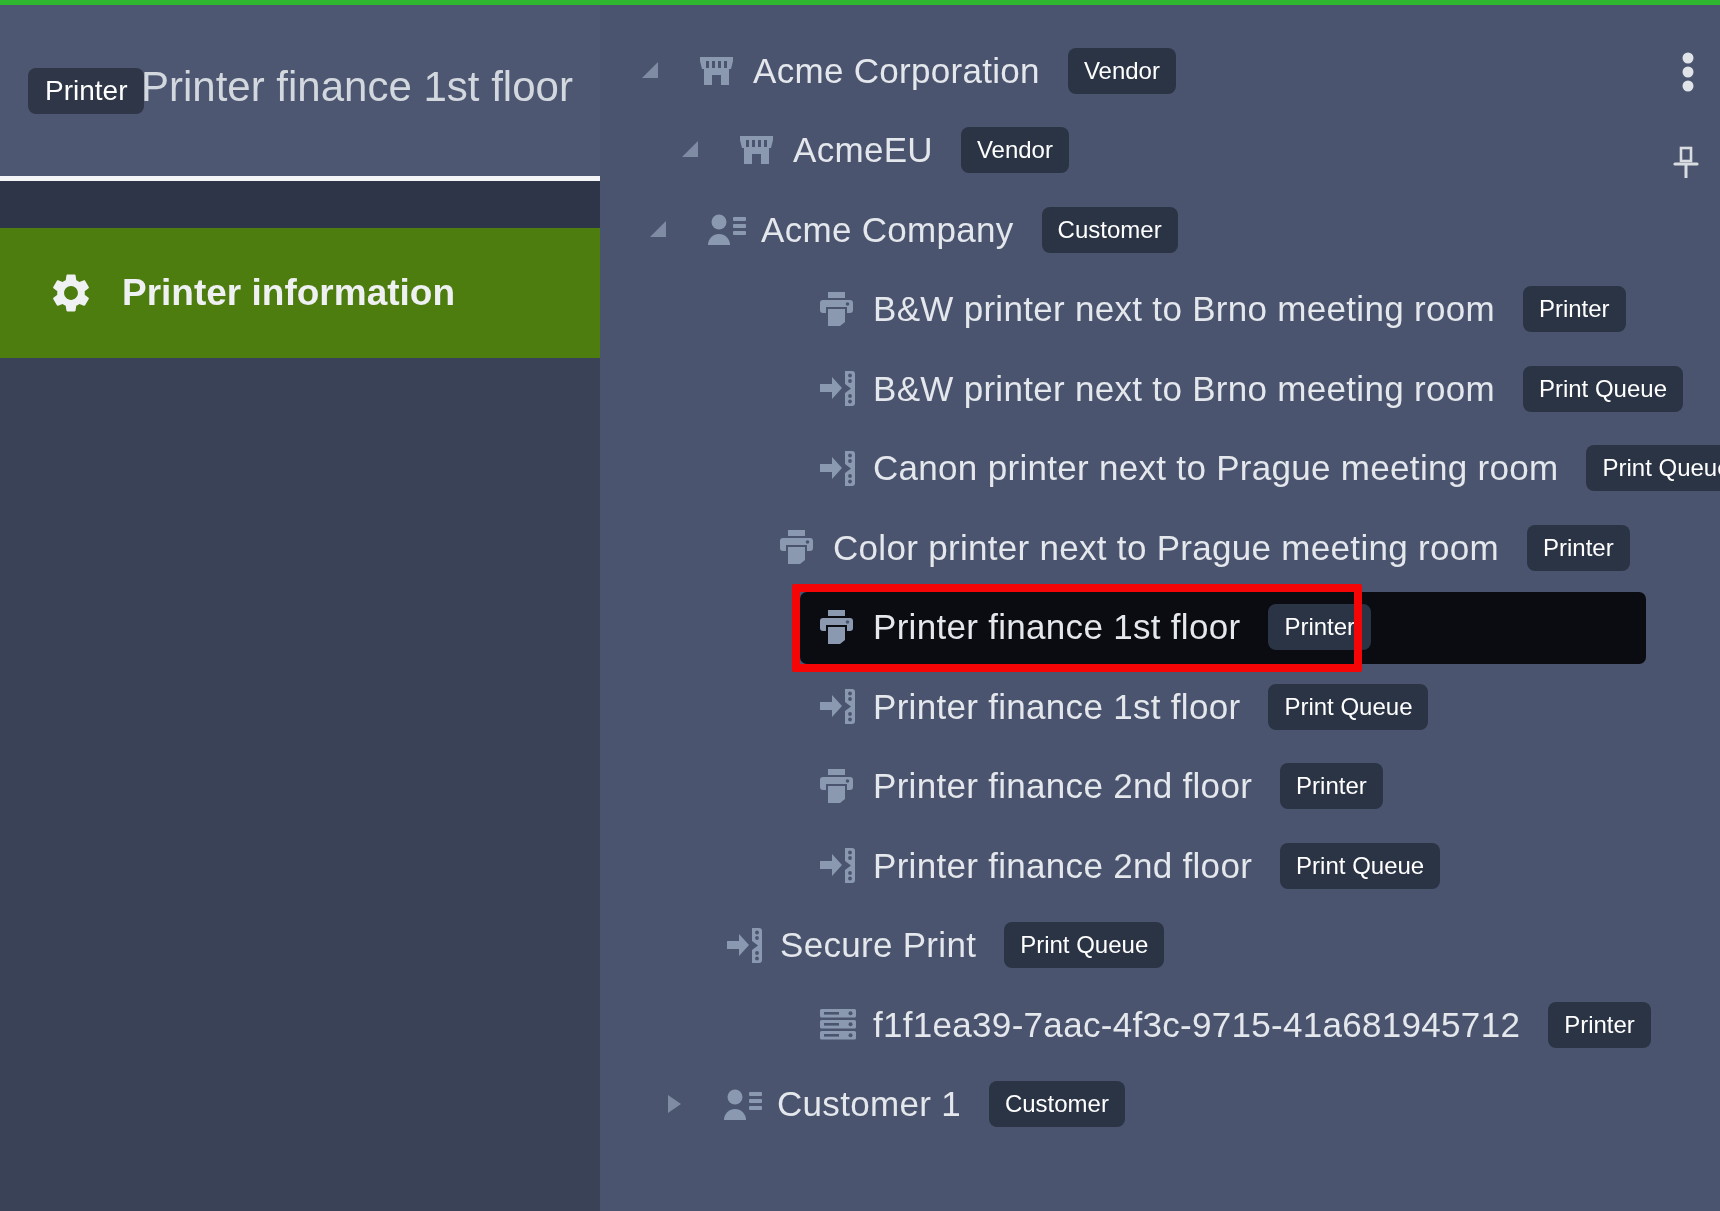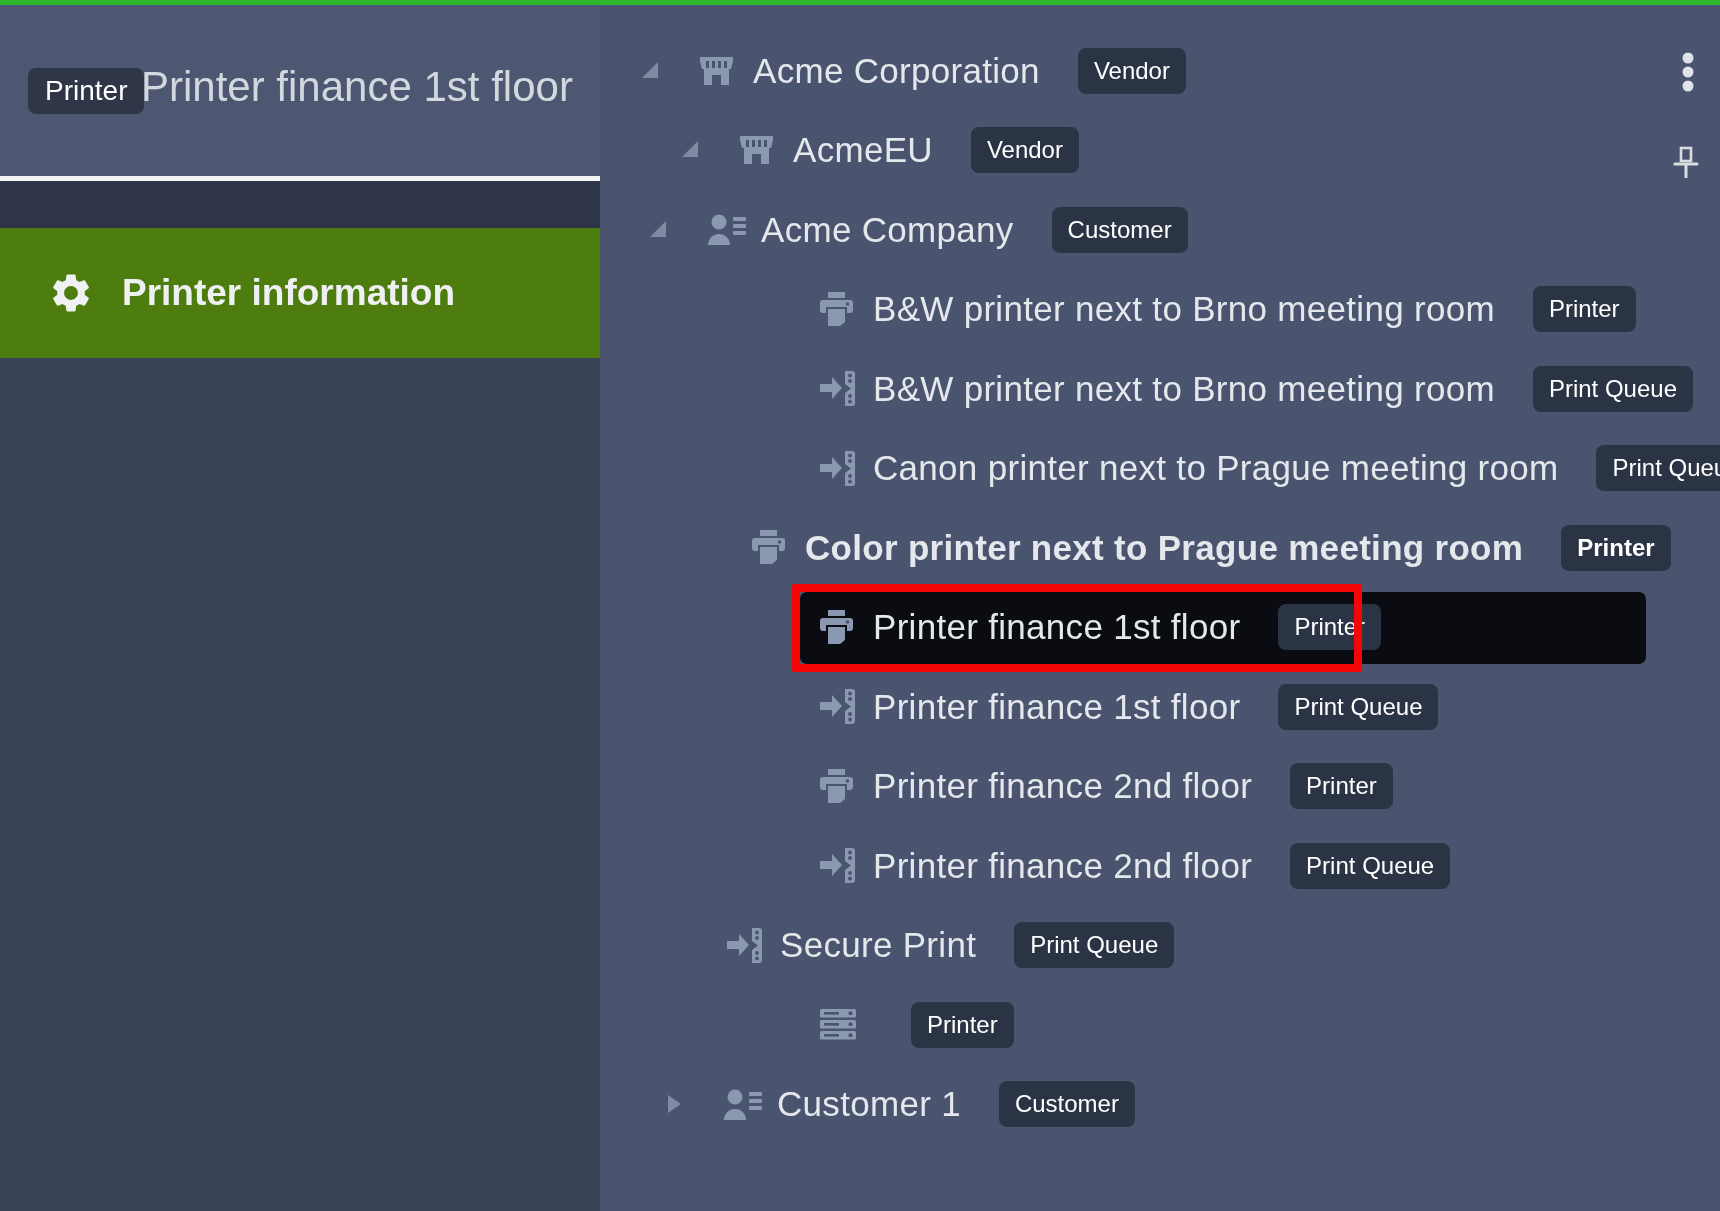--- a/index.html
+++ b/index.html
@@ -27,21 +27,21 @@
   
   .right-panel { position:absolute; left:600px; top:5px; width:1120px; height:1206px; background:#4a546e; }
   .tree { position:absolute; left:0; top:0; width:100%; height:100%; padding-top:26px; }
   .tree-row { position:relative; height:79.5px; display:flex; align-items:center; white-space:nowrap; }
   .tree-row.selected::before { content:""; position:absolute; left:200px; top:4px; width:846px; height:72px;
                  background:#0a0c11; border-radius:7px; }
   .arrow-box { width:20px; height:22px; margin-right:38px; flex-shrink:0; position:relative; z-index:1; }
   .icon-box { width:42px; height:36px; margin-right:13px; flex-shrink:0; position:relative; z-index:1;
               display:flex; align-items:center; }
   .node-label { font-size:35px; color:#e4e7ec; position:relative; z-index:1; letter-spacing:0.3px; }
-  .node-badge { margin-left:38px; background:#2b3445; border-radius:8px; color:#ffffff;
+  .node-badge { margin-left:28px; background:#2b3445; border-radius:8px; color:#ffffff;
                 font-size:24px; padding:9px 16px; position:relative; z-index:1; }
 
   
   .annotation-box { position:absolute; left:192px; top:579px; width:570px; height:88px;
                     border:8px solid #f50505; border-radius:2px; z-index:10; pointer-events:none; }
 
   
   .kebab { position:absolute; left:1076px; top:46px; width:24px; height:48px; cursor:pointer; }
   .pin { position:absolute; left:1068px; top:140px; width:36px; height:42px; cursor:pointer; }
 
@@ -164,21 +164,21 @@
       <path d="M27 0 H34 Q37 0 37 3 V32 Q37 35 34 35 H27 V22 L33 17.5 L27 13 Z" fill="#8b99b0"></path>
       <circle cx="32" cy="4.5" r="1.9" fill="#4a546e"></circle>
             <circle cx="32" cy="10" r="1.9" fill="#4a546e"></circle>
       <circle cx="32" cy="25" r="1.9" fill="#4a546e"></circle>
             <circle cx="32" cy="30.5" r="1.9" fill="#4a546e"></circle>
           </svg>
         </span>
     <span class="node-label">Canon printer next to Prague meeting room</span>
     <span class="node-badge">Print Queue</span>
   </div>
-      <div class="tree-row" style="padding-left: 92px; font-weight: bold;">
+      <div class="tree-row" style="padding-left: 120px;">
     <span class="arrow-box"></span>
     <span class="icon-box">
           <svg width="37" height="35" viewBox="0 0 37 35">
       <rect x="10" y="0" width="17" height="6" fill="#8b99b0"></rect>
       <path d="M5 8 a3 3 0 0 0 -3 3 v7 a3 3 0 0 0 3 3 h3 v-6 h21 v6 h3 a3 3 0 0 0 3 -3 v-7 a3 3 0 0 0 -3 -3 z" fill="#8b99b0"></path>
       <path d="M10 17 h17 v13 l-5 4 h-12 z" fill="#8b99b0"></path>
       <circle cx="29.5" cy="12" r="1.8" fill="#4a546e"></circle>
           </svg>
         </span>
     <span class="node-label">Color printer next to Prague meeting room</span>
@@ -263,20 +263,21 @@
       <rect x="2" y="11" width="36" height="8.5" rx="1.5" fill="#8b99b0"></rect>
       <rect x="2" y="22" width="36" height="8.5" rx="1.5" fill="#8b99b0"></rect>
       <rect x="6" y="3" width="15" height="2.6" fill="#4a546e"></rect>
             <circle cx="32.5" cy="4.3" r="2" fill="#4a546e"></circle>
       <rect x="6" y="14" width="15" height="2.6" fill="#4a546e"></rect>
             <circle cx="32.5" cy="15.3" r="2" fill="#4a546e"></circle>
       <rect x="6" y="25" width="15" height="2.6" fill="#4a546e"></rect>
             <circle cx="32.5" cy="26.3" r="2" fill="#4a546e"></circle>
           </svg>
         </span>
+    <span class="node-label">f1f1ea39-7aac-4f3c-9715-41a681945712</span>
     <span class="node-badge">Printer</span>
   </div>
       <div class="tree-row" style="padding-left: 64px;">
     <span class="arrow-box">
           <svg width="20" height="22" viewBox="0 0 20 22">
             <path d="M4 2 L17 11 L4 20 Z" fill="#7e8ba2"></path>
           </svg>
         </span>
     <span class="icon-box">
           <svg width="41" height="33" viewBox="0 0 41 33">

